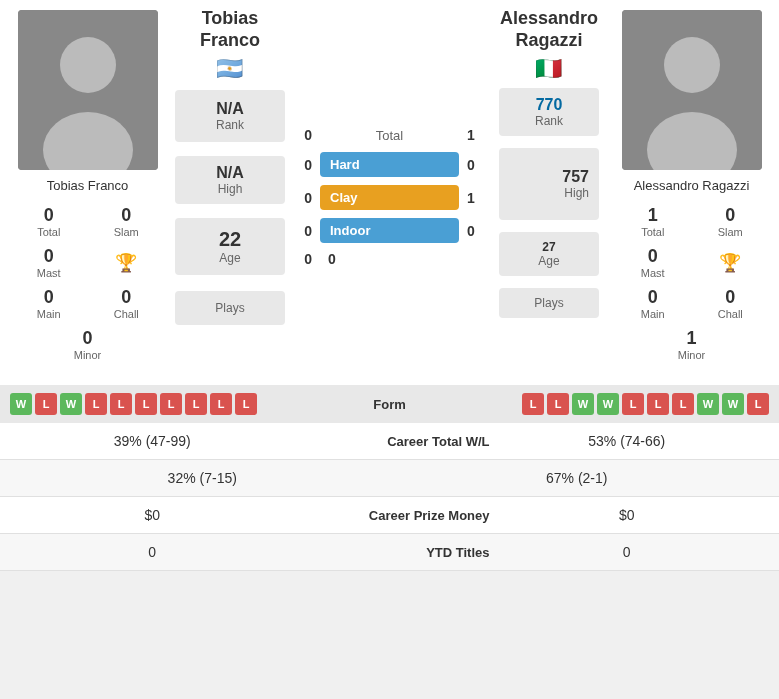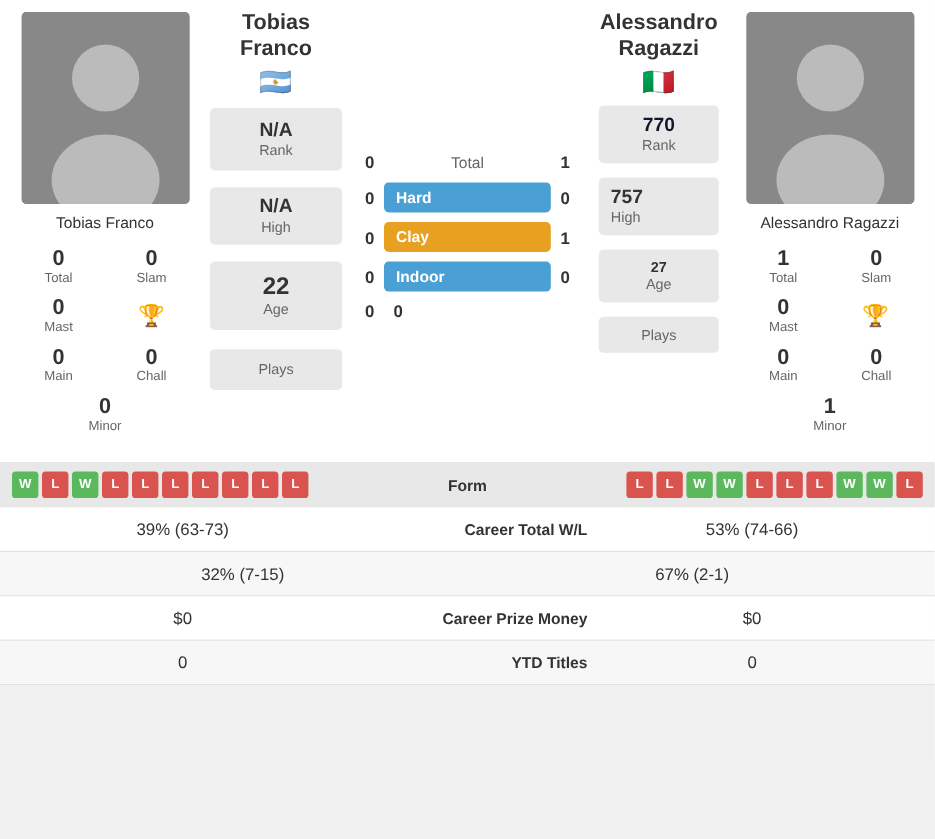--- a/index.html
+++ b/index.html
@@ -157,24 +157,24 @@
           </div>
 
         </div>
 
         <div style="width: 110px; display: flex; flex-direction: column; align-items: center; padding: 8px 5px;">
           <div class="player-name-header">
             <span>Alessandro Ragazzi</span>
           </div>
           <div class="flag">🇮🇹</div>
           <div style="background:#e8e8e8; border-radius:4px; padding:8px 10px; text-align:center; margin:6px 0; width:100%;">
-            <div style="font-size:16px; font-weight:bold; color:#0f172a;">770</div>
+            <div style="font-size:16px; font-weight:bold; color:#0369a1;">770</div>
             <div style="font-size:12px; color:#666;">Rank</div>
           </div>
-          <div style="background:#e8e8e8; border-radius:4px; padding:8px 10px; text-align:left; margin:6px 0; width:100%;">
+          <div style="background:#e8e8e8; border-radius:4px; padding:20px 10px; text-align:right; margin:6px 0; width:100%;">
             <div class="high-label">757</div>
             <div style="font-size:12px; color:#666;">High</div>
           </div>
           <div style="background:#e8e8e8; border-radius:4px; padding:8px 10px; text-align:center; margin:6px 0; width:100%;">
             <div style="font-size:12px; font-weight:bold; color:#333;">27</div>
             <div style="font-size:12px; color:#666;">Age</div>
           </div>
           <div style="background:#e8e8e8; border-radius:4px; padding:8px 10px; text-align:center; margin:6px 0; width:100%;">
             <div style="font-size:12px; color:#666;">Plays</div>
           </div>
@@ -246,21 +246,21 @@
       <div class="badge badge-l">L</div>
       <div class="badge badge-l">L</div>
       <div class="badge badge-w">W</div>
       <div class="badge badge-w">W</div>
       <div class="badge badge-l">L</div>
     </div>
   </div>
 
   <div class="stats-table">
     <div class="stats-row">
-      <span class="stats-left-val">39% (63-73)</span>
+      <span class="stats-left-val">39% (47-99)</span>
       <span class="stats-center-label">Career Total W/L</span>
       <span class="stats-right-val">53% (74-66)</span>
     </div>
     <div class="stats-row">
       <span class="stats-left-val">32% (7-15)</span>
       <span class="stats-right-val">67% (2-1)</span>
     </div>
     <div class="stats-row">
       <span class="stats-left-val">$0</span>
       <span class="stats-center-label">Career Prize Money</span>

